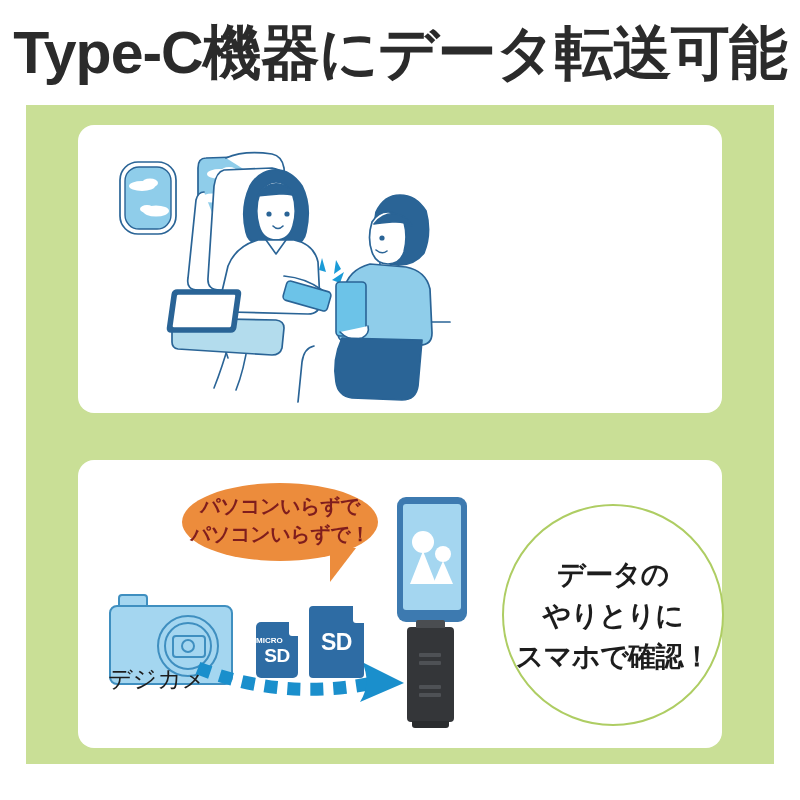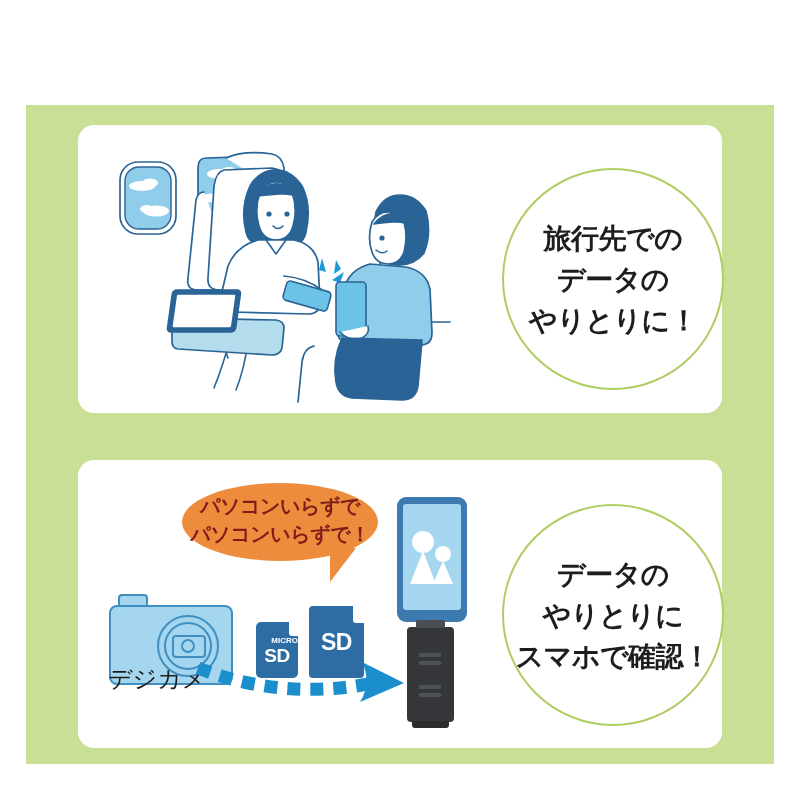--- a/index.html
+++ b/index.html
@@ -155,21 +155,21 @@
   #microsd .notch {
     position: absolute;
     right: 0; top: 0;
     width: 9px; height: 14px;
     background: #ffffff;
     border-bottom-left-radius: 3px;
   }
   #microsd .lbl-small {
     position: absolute;
     left: 0; top: 14px; width: 42px;
-    text-align: right;
+    text-align: left;
     color: #ffffff;
     font-size: 8px;
     font-weight: bold;
     letter-spacing: 0px;
   }
   #microsd .lbl-big {
     position: absolute;
     left: 0; top: 23px; width: 42px;
     text-align: center;
     color: #ffffff;
@@ -250,20 +250,23 @@
     left: 190px; top: 650px;
     width: 225px; height: 62px;
     z-index: 5;
   }
 </style>
 </head>
 <body>
 
 <div id="page">
 
+  <div class="title-bar">
+    <span class="title-text">Type-C機器にデータ転送可能</span>
+  </div>
 
   <div class="green-panel"></div>
 
   <div class="white-card" id="card-top"></div>
 
   <div id="scene-plane">
     <svg viewBox="0 0 360 265" width="360" height="265" xmlns="http://www.w3.org/2000/svg">
       <g fill="none" stroke="#2a6496" stroke-width="1.7" stroke-linecap="round" stroke-linejoin="round">
 
         <rect x="12" y="22" width="56" height="72" rx="18" fill="#ffffff"></rect>
@@ -348,27 +351,20 @@
 
         <path d="M232 192 q10 10 22 6 q8 -4 6 -12" stroke-width="1.6" fill="#ffffff"></path>
 
         <path d="M234 198 q-10 22 -6 44 q2 14 16 16 l50 2 q14 0 16 -14 l4 -46 z" fill="#2a6496" stroke="#2a6496"></path>
 
         <path d="M206 206 q-10 2 -12 16 l-4 40" fill="#ffffff"></path>
       </g>
     </svg>
   </div>
 
-  <div class="circle-callout" id="circle-top">
-    <div class="circle-lines">
-      <div>旅行先での</div>
-      <div>データの</div>
-      <div>やりとりに！</div>
-    </div>
-  </div>
 
   <div class="white-card" id="card-bottom"></div>
 
   <div id="scene-devices">
     <svg viewBox="0 0 400 250" width="400" height="250" xmlns="http://www.w3.org/2000/svg">
       <g stroke="#3f8fc0" stroke-width="2" fill="#a4d6f0" stroke-linejoin="round">
         <rect x="24" y="115" width="28" height="14" rx="3"></rect>
         <rect x="15" y="126" width="122" height="78" rx="7"></rect>
       </g>
       <g fill="none" stroke="#3f8fc0" stroke-width="2">

